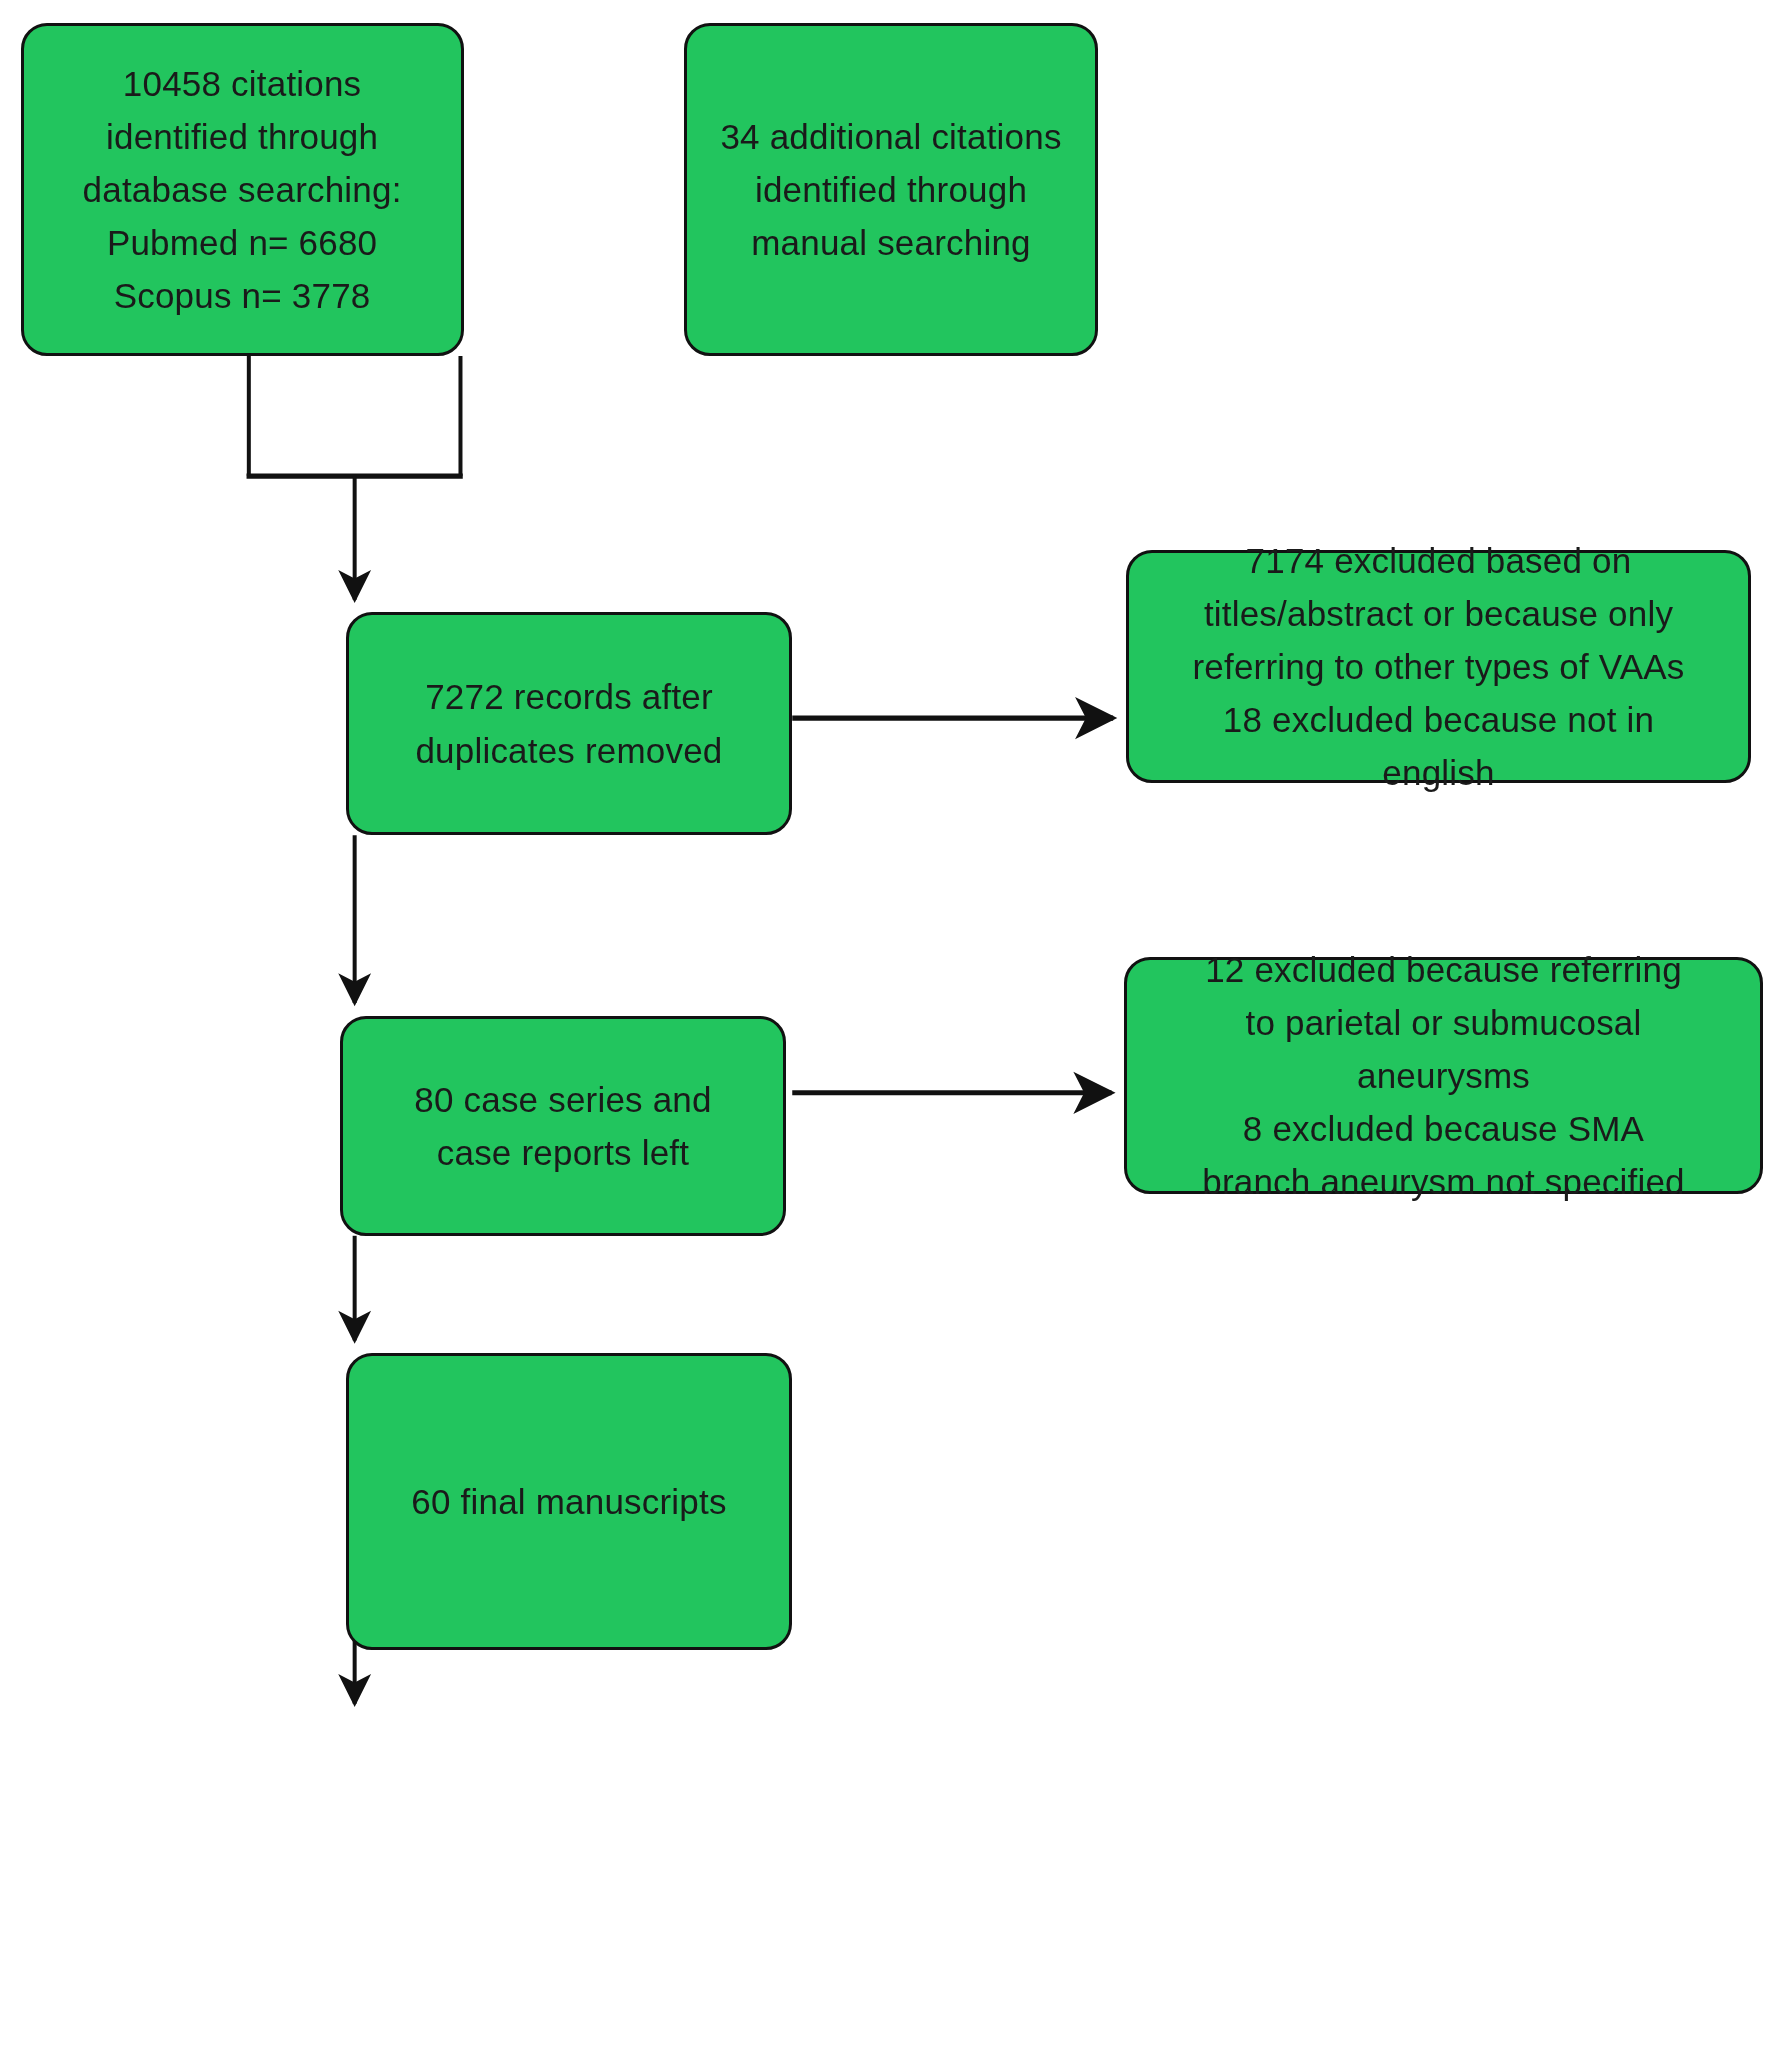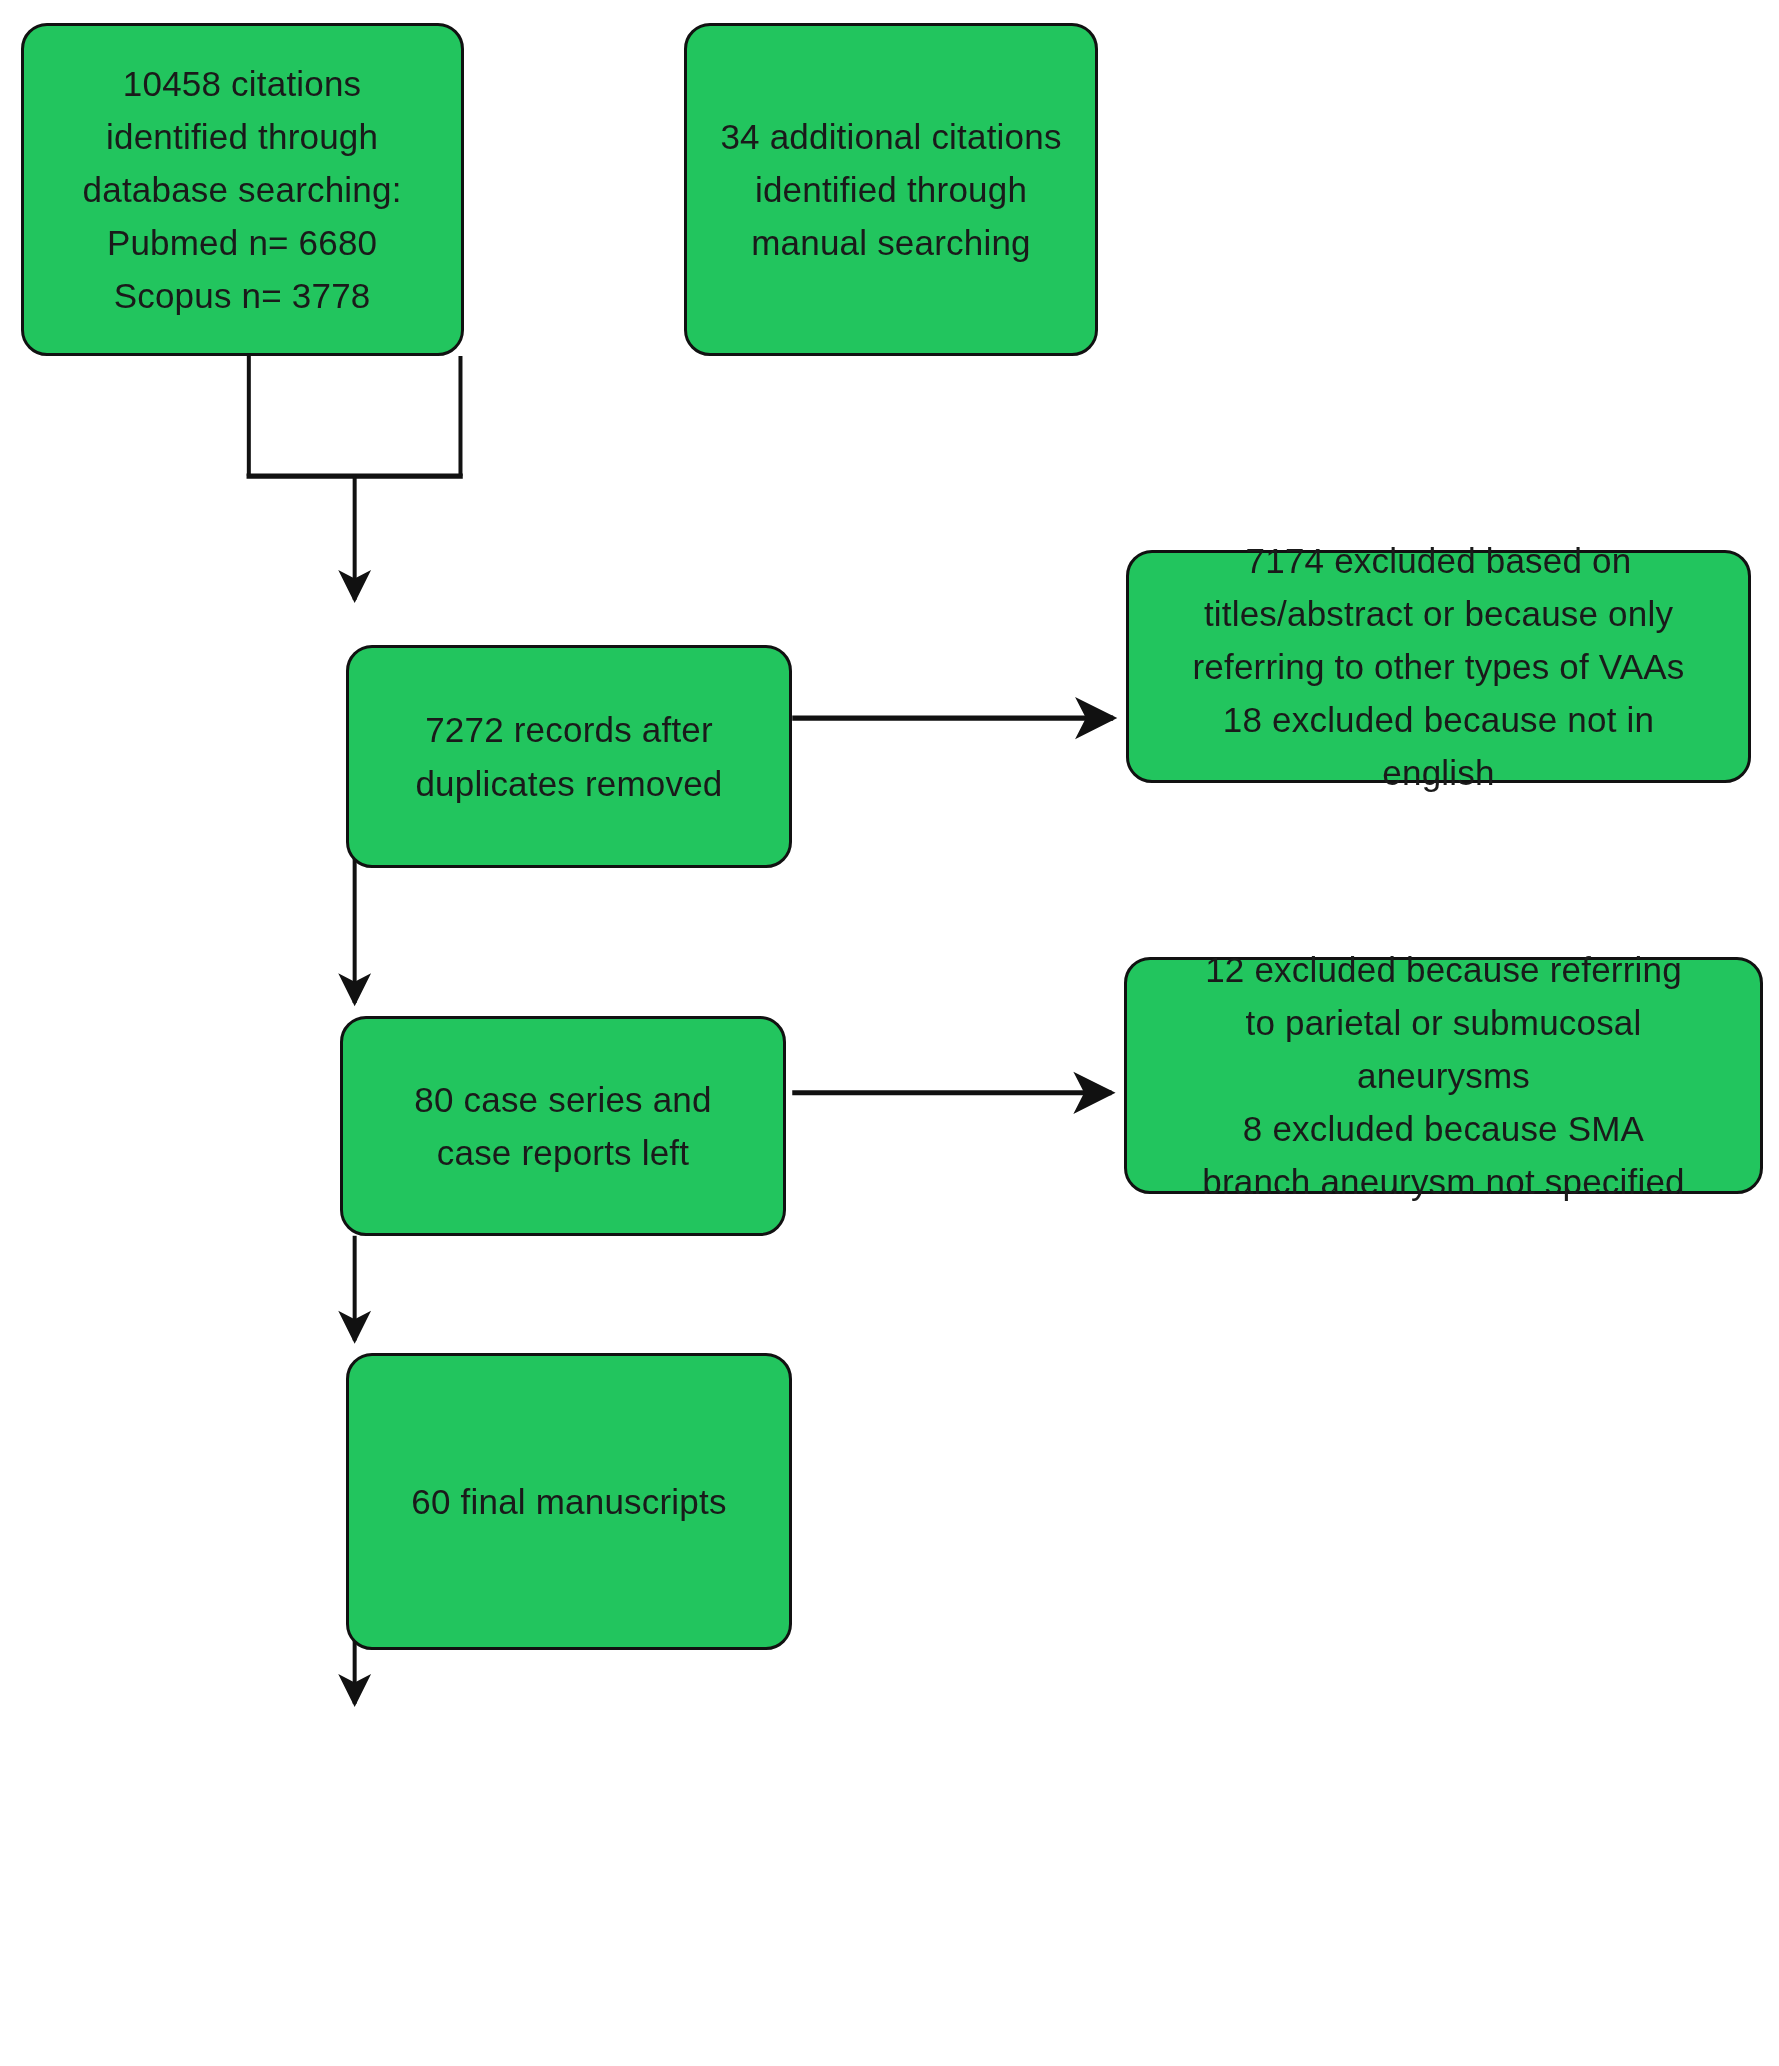--- a/index.html
+++ b/index.html
@@ -94,21 +94,21 @@
 Pubmed n= 6680
 Scopus n= 3778</span>
   </div>
 
   <div class="node" style="left:684px; top:23px; width:414px; height:333px;">
     <span class="node-text">34 additional citations
 identified through
 manual searching</span>
   </div>
 
-  <div class="node" style="left:346px; top:645px; width:446px; height:223px;">
+  <div class="node" style="left:346px; top:612px; width:446px; height:223px;">
     <span class="node-text">7272 records after
 duplicates removed</span>
   </div>
 
   <div class="node" style="left:1126px; top:550px; width:625px; height:233px;">
     <span class="node-text">7174 excluded based on
 titles/abstract or because only
 referring to other types of VAAs
 18 excluded because not in
 english</span>

